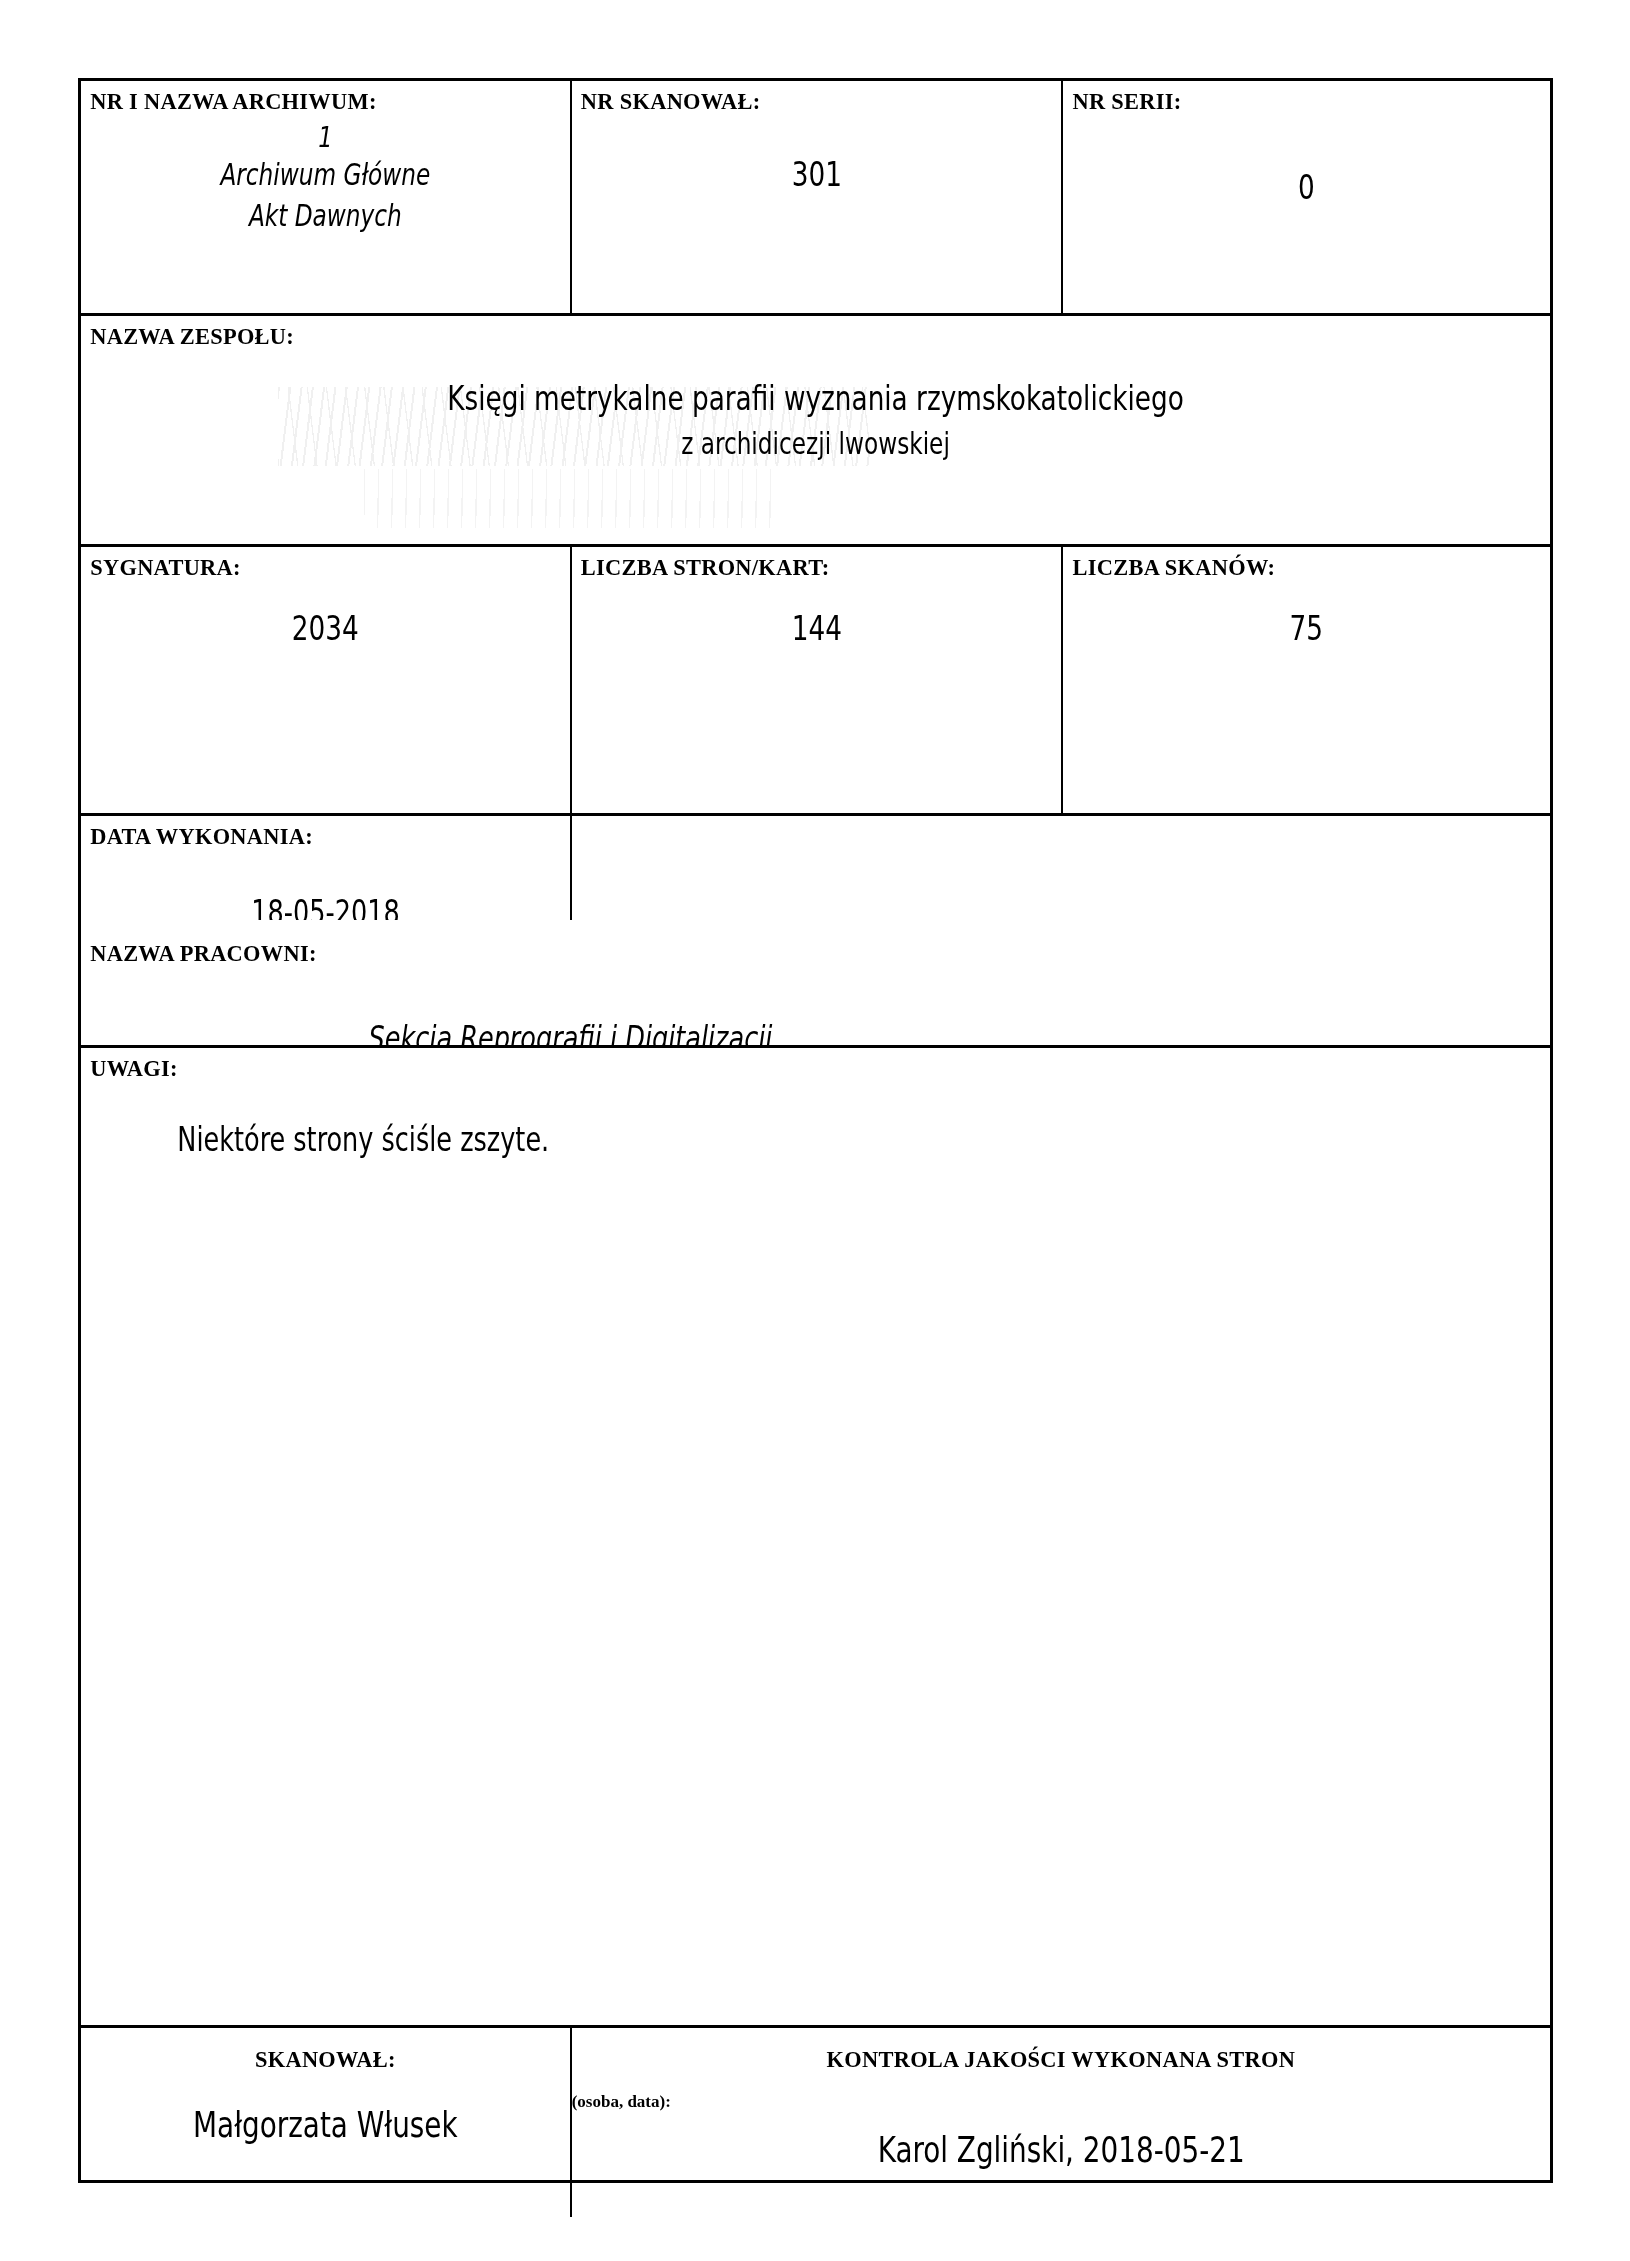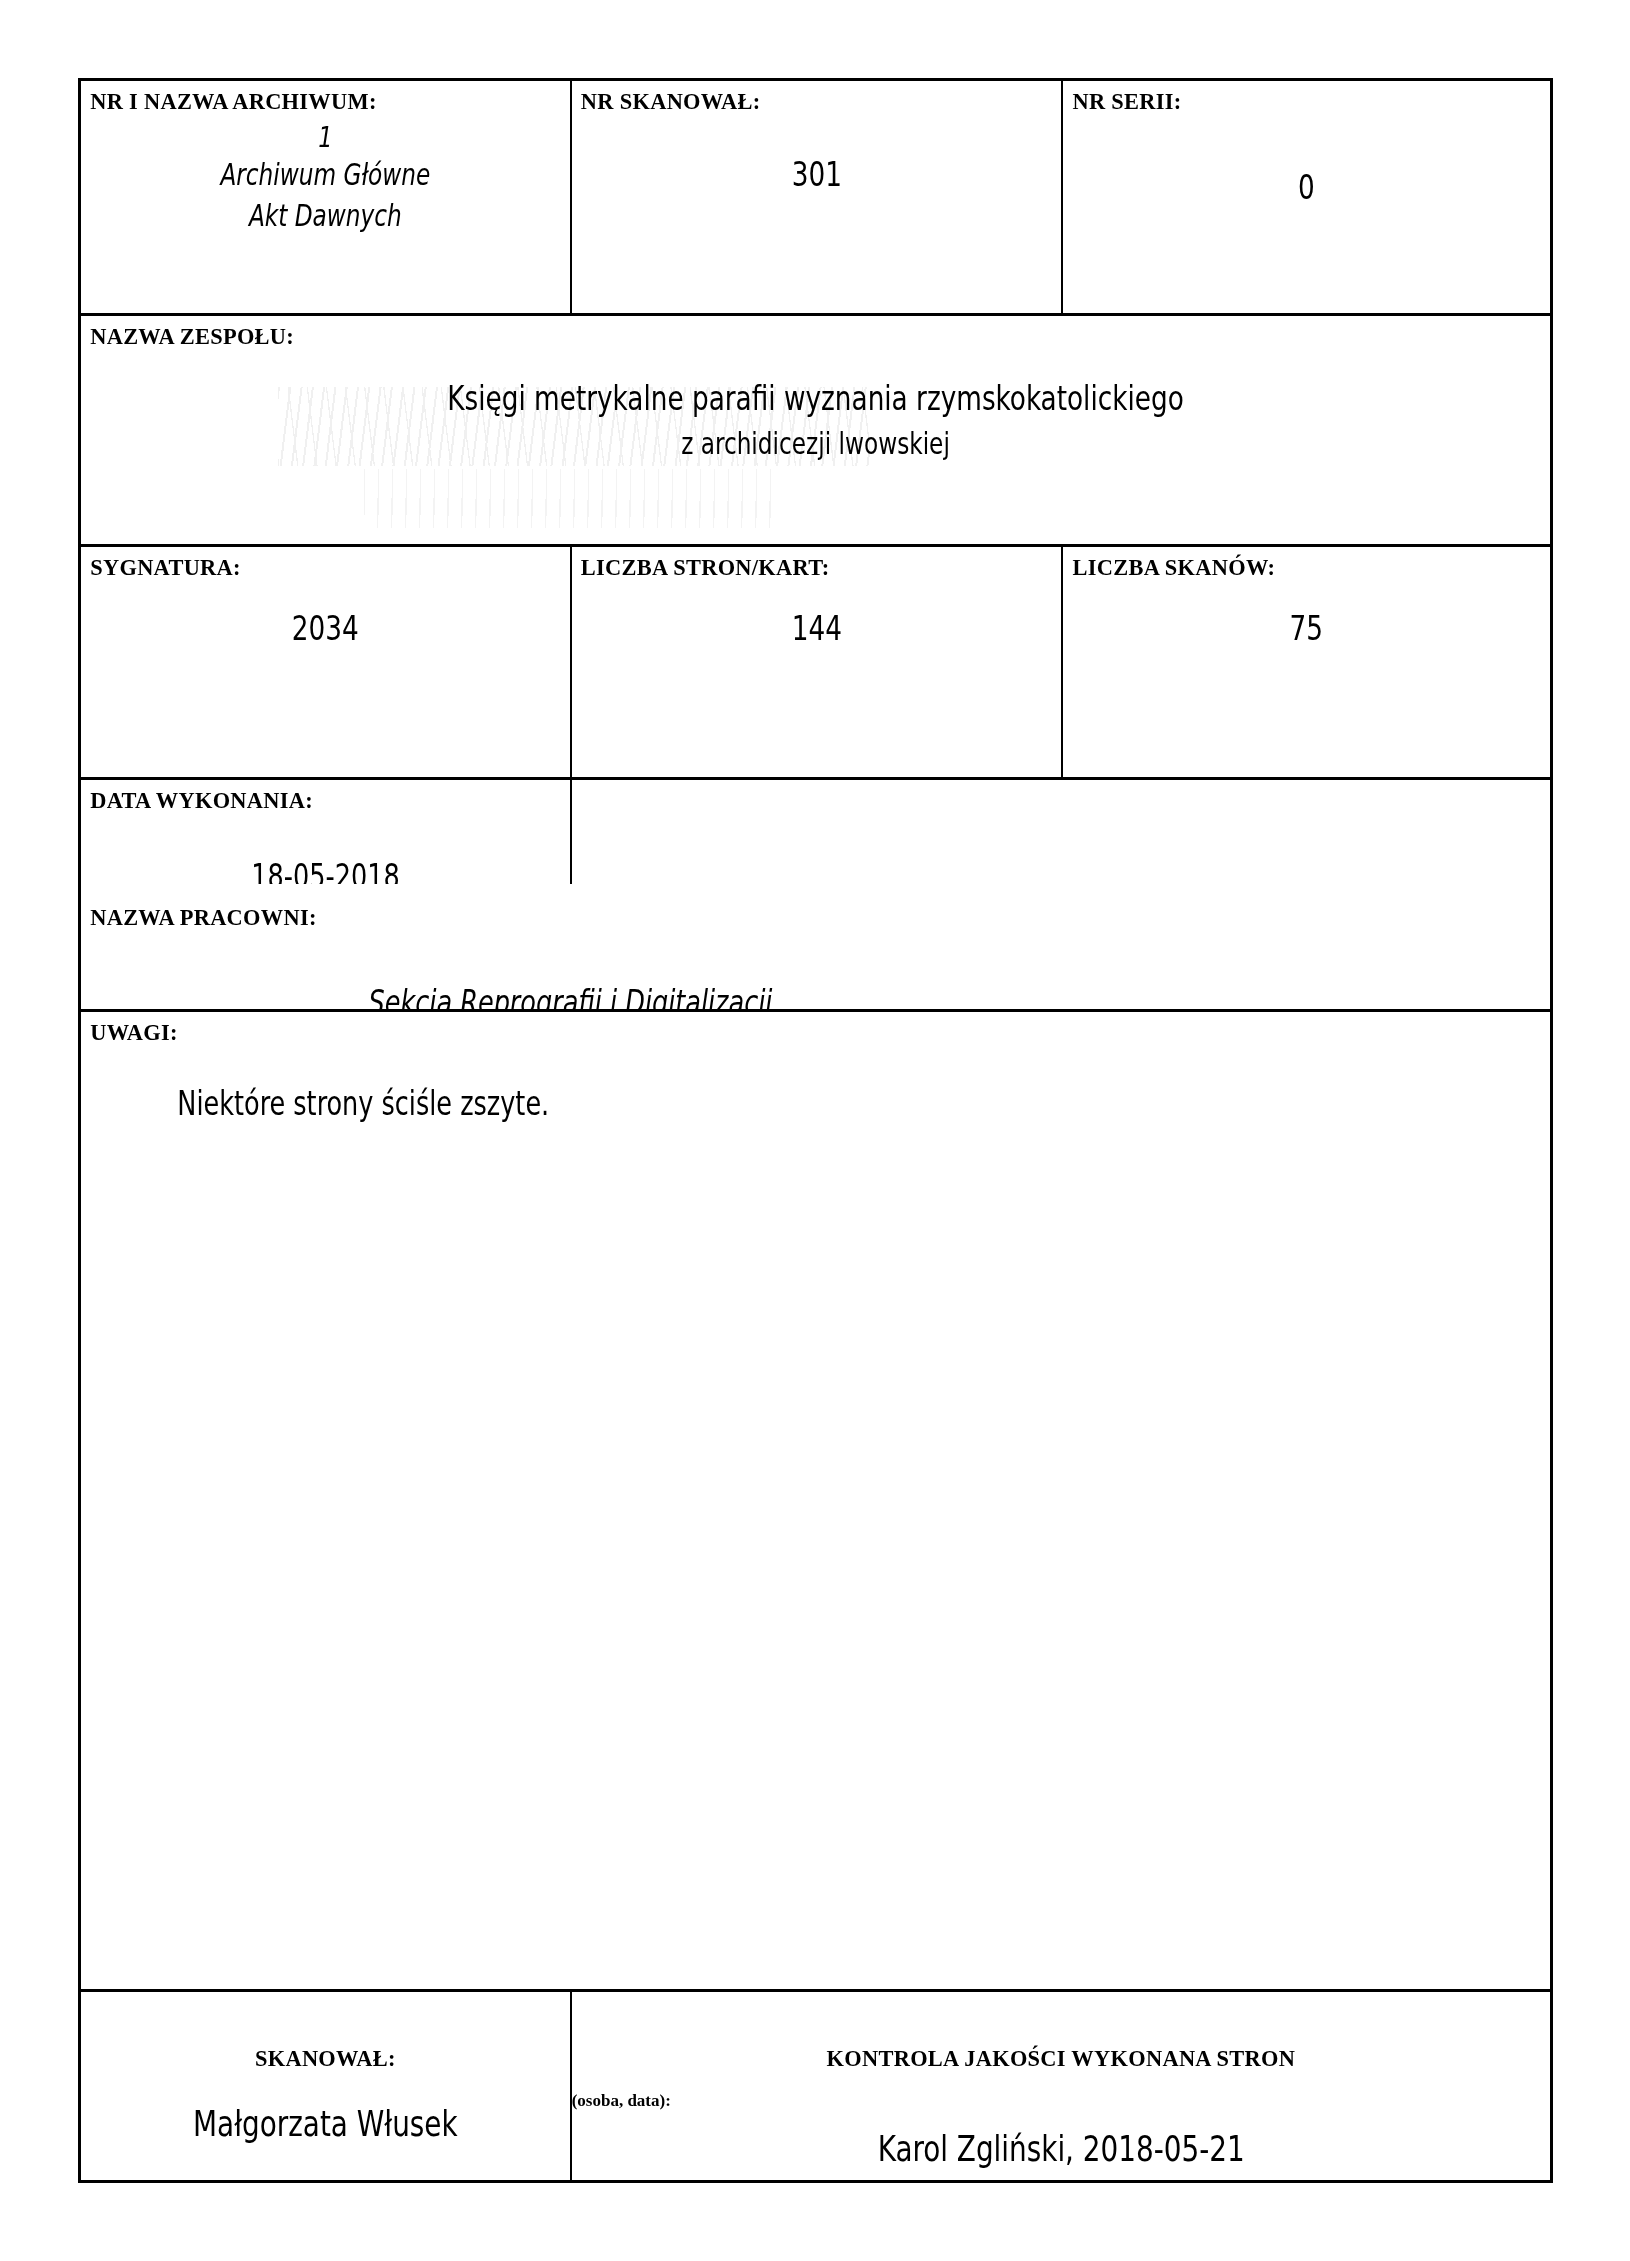--- a/index.html
+++ b/index.html
@@ -96,21 +96,21 @@
   
   .r2 { height: 231px; }
   .r2 .c1 { width: 100%; }
   .r2 .v {
     margin-top: 24px;
     font-size: 34px;
     line-height: 1.5;
   }
 
   
-  .r3 { height: 233px; }
+  .r3 { height: 269px; }
   .r3 .c1 { width: 491px; }
   .r3 .c2 { width: 492px; }
   .r3 .c3 { width: 487px; }
   .r3 .v { margin-top: 26px; font-size: 34px; }
 
   
   .r4 { height: 232px; flex-direction: column; }
   .r4 .c1 { width: 491px; }
   .r4 .c2 { width: 979px; margin-top: 13px; }
   .r4 .v1 { margin-top: 42px; font-size: 33px; }
@@ -124,21 +124,21 @@
     font-size: 33px;
     text-align: left;
     padding-left: 112px;
     transform-origin: left center;
   }
 
   
   .r6 { height: 189px; }
   .r6 .c1 { width: 491px; }
   .r6 .c2 { width: 979px; }
-  .r6 .lbl { padding-top: 20px; margin-top: 35px; }
+  .r6 .lbl { padding-top: 20px; }
   .r6 .sub {
     font-family: "Liberation Serif", serif;
     font-weight: bold;
     font-size: 17px;
     text-align: left;
     margin-top: 20px;
   }
   .r6 .v1 { margin-top: 29px; font-size: 36px; }
   .r6 .v2 { margin-top: 14.5px; font-size: 36px; }
 

